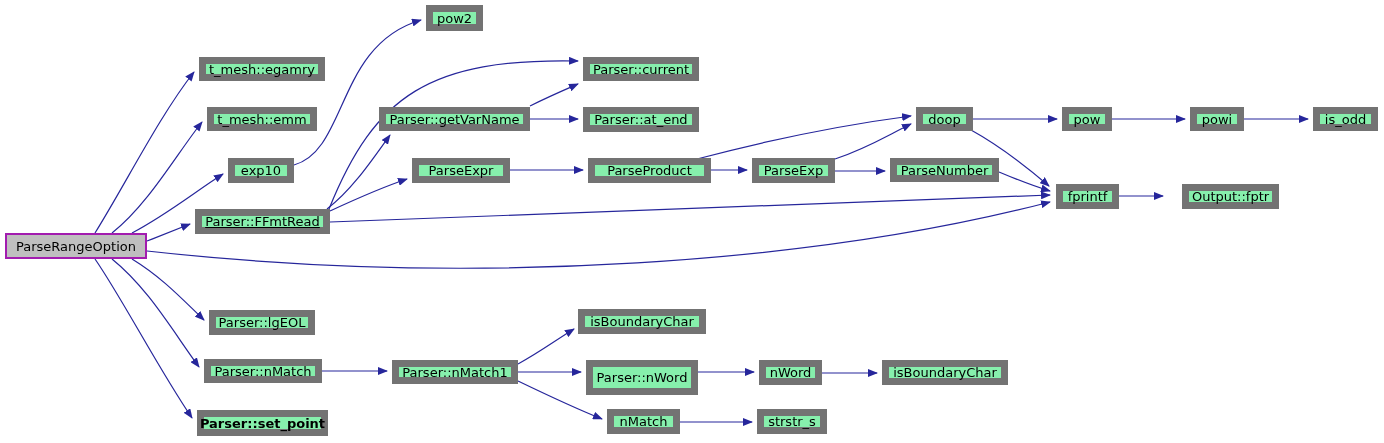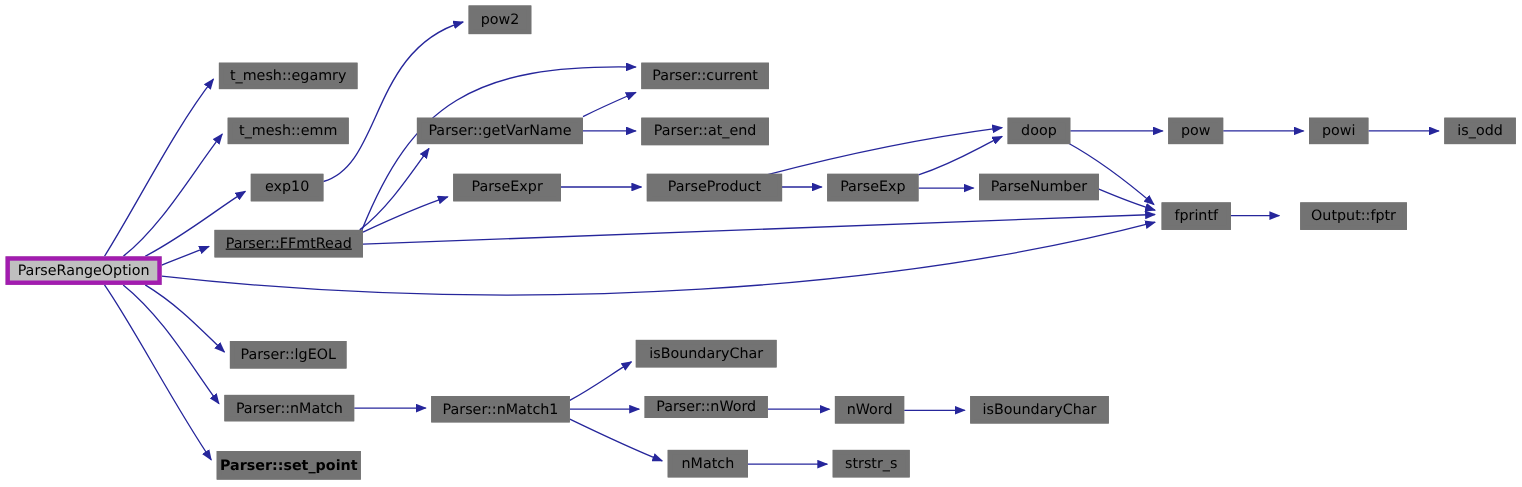--- a/index.html
+++ b/index.html
@@ -1,22 +1,22 @@
 <!DOCTYPE html>
 <html><head>
 <meta charset="utf-8">
 <style>
   html,body{margin:0;padding:0;background:#ffffff;}
   #canvas{position:relative;width:1384px;height:443px;background:#ffffff;overflow:hidden;
           font-family:"DejaVu Sans","Liberation Sans",sans-serif;}
   #edge-layer{position:absolute;left:0;top:0;width:1384px;height:443px;}
-  .node{position:absolute;box-sizing:border-box;background:#737373;border:4px solid #737373;
+  .node{position:absolute;box-sizing:border-box;background:#86efac;border:7px solid #737373;
         display:flex;align-items:center;justify-content:center;
         font-size:13px;color:#000000;white-space:nowrap;cursor:pointer;}
-  .node.root{background:#bfbfbf;border:4px solid #a21caf;}
+  .node.root{background:#bfbfbf;border:2px solid #a21caf;}
 </style>
 </head>
 <body>
 
 <div id="canvas">
   <svg id="edge-layer" width="1384" height="443" viewBox="0 0 1384 443" xmlns="http://www.w3.org/2000/svg">
     <defs>
       <marker id="arrow" markerWidth="10" markerHeight="8" refX="9" refY="4" orient="auto" markerUnits="userSpaceOnUse">
         <path d="M0,0 L10,4 L0,8 z" fill="#26269b"></path>
       </marker>
@@ -75,19 +75,19 @@
       <div class="node" style="left: 752px; top: 158px; width: 83px; height: 25px;">ParseExp</div>
       <div class="node" style="left: 890px; top: 158px; width: 109px; height: 24px;">ParseNumber</div>
       <div class="node" style="left: 916px; top: 107px; width: 57px; height: 24px;">doop</div>
       <div class="node" style="left: 1062px; top: 107px; width: 50px; height: 24px;">pow</div>
       <div class="node" style="left: 1190px; top: 107px; width: 54px; height: 24px;">powi</div>
       <div class="node" style="left: 1313px; top: 107px; width: 65px; height: 24px;">is_odd</div>
       <div class="node" style="left: 1056px; top: 184px; width: 63px; height: 25px;">fprintf</div>
       <div class="node" style="left: 1168px; top: 184px; width: 97px; height: 25px; margin-left: 14px;">Output::fptr</div>
       <div class="node" style="left: 578px; top: 309px; width: 128px; height: 25px;">isBoundaryChar</div>
       <div class="node" style="left: 392px; top: 360px; width: 126px; height: 24px;">Parser::nMatch1</div>
-      <div class="node" style="left: 586px; top: 360px; width: 112px; height: 20px; text-align: right;">Parser::nWord</div>
+      <div class="node" style="left: 586px; top: 360px; width: 112px; height: 35px; text-align: right;">Parser::nWord</div>
       <div class="node" style="left: 759px; top: 360px; width: 63px; height: 25px;">nWord</div>
       <div class="node" style="left: 882px; top: 360px; width: 126px; height: 25px;">isBoundaryChar</div>
       <div class="node" style="left: 607px; top: 409px; width: 73px; height: 25px;">nMatch</div>
       <div class="node" style="left: 757px; top: 409px; width: 70px; height: 25px;">strstr_s</div>
     </div>
 </div>
 
 </body></html>

